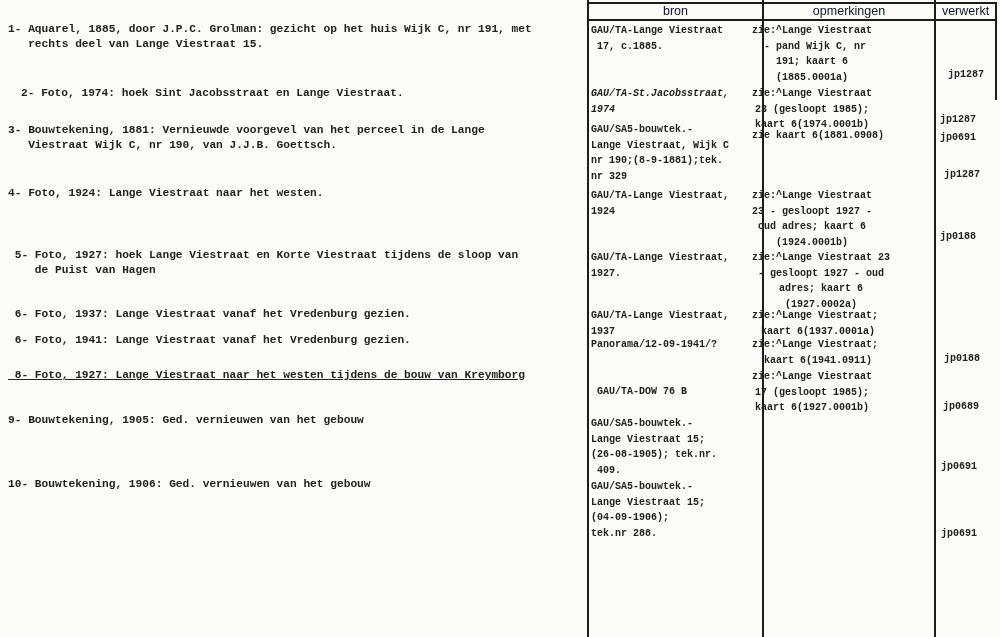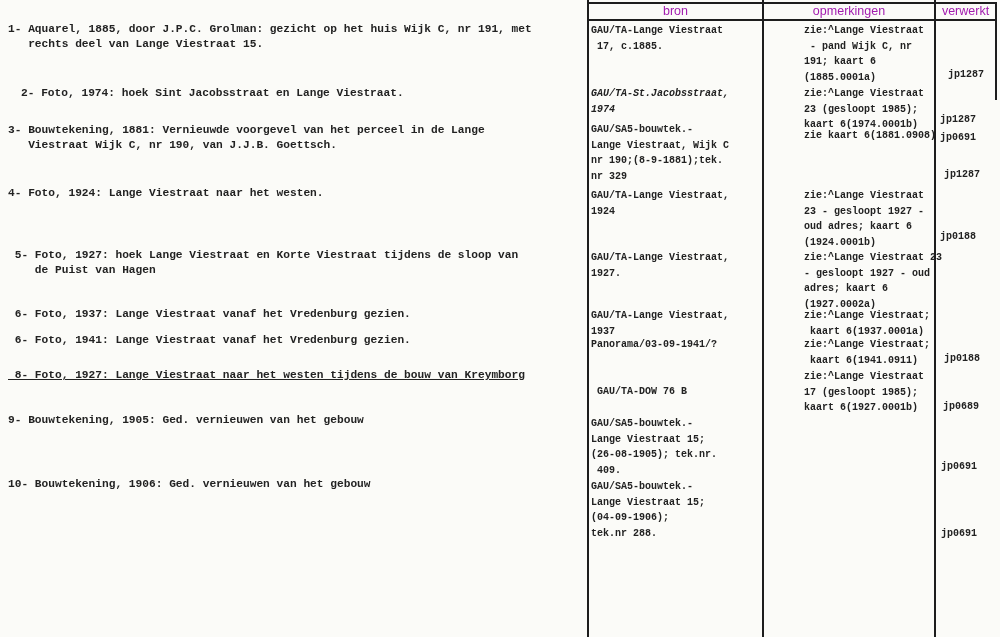--- a/index.html
+++ b/index.html
@@ -7,29 +7,29 @@
     position:relative;width:1000px;height:637px;margin:0 auto;
     background:#fbfbf8;overflow:hidden;
     font-family:"Liberation Mono","DejaVu Sans Mono",monospace;
     color:#222;
   }
   .vline{position:absolute;width:2px;background:#1d1d1d;}
   .hline{position:absolute;height:2px;background:#1d1d1d;}
   .hdr{
     position:absolute;top:3px;height:16px;
     font-family:"Liberation Sans","DejaVu Sans",sans-serif;
-    font-size:12.5px;color:#a21caf;text-align:center;line-height:16px;
+    font-size:12.5px;color:#0f172a;text-align:center;line-height:16px;
   }
   .cell{
     position:absolute;white-space:pre;
     font-weight:bold;font-size:10px;line-height:15.5px;
   }
   .desc{left:8px;font-size:11.2px;line-height:15px;}
   .bron{left:591px;}
-  .opm{left:804px;}
+  .opm{left:752px;text-align:center;}
   .verw{}
 </style>
 </head>
 <body>
 
 <div class="page">
 
   <div class="vline" style="left:587px;top:0;height:637px;"></div>
   <div class="vline" style="left:762px;top:0;height:637px;"></div>
   <div class="vline" style="left:934px;top:0;height:637px;"></div>
@@ -67,21 +67,21 @@
       <div class="cell bron" style="top: 122px;">GAU/SA5-bouwtek.-
 Lange Viestraat, Wijk C
 nr 190;(8-9-1881);tek.
 nr 329</div>
       <div class="cell bron" style="top: 188px;">GAU/TA-Lange Viestraat,
 1924</div>
       <div class="cell bron" style="top: 250px;">GAU/TA-Lange Viestraat,
 1927.</div>
       <div class="cell bron" style="top: 308px;">GAU/TA-Lange Viestraat,
 1937</div>
-      <div class="cell bron" style="top: 337px;">Panorama/03-09-1941/?</div>
+      <div class="cell bron" style="top: 337px;">Panorama/12-09-1941/?</div>
       <div class="cell bron" style="top: 384px;"> GAU/TA-DOW 76 B</div>
       <div class="cell bron" style="top: 416px;">GAU/SA5-bouwtek.-
 Lange Viestraat 15;
 (26-08-1905); tek.nr.
  409.</div>
       <div class="cell bron" style="top: 479px;">GAU/SA5-bouwtek.-
 Lange Viestraat 15;
 (04-09-1906);
 tek.nr 288.</div>
     </div>

